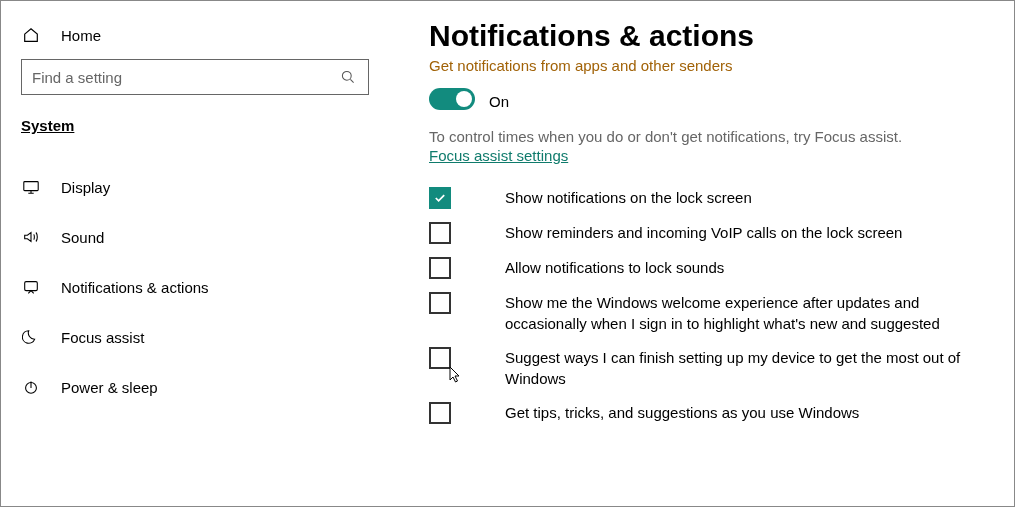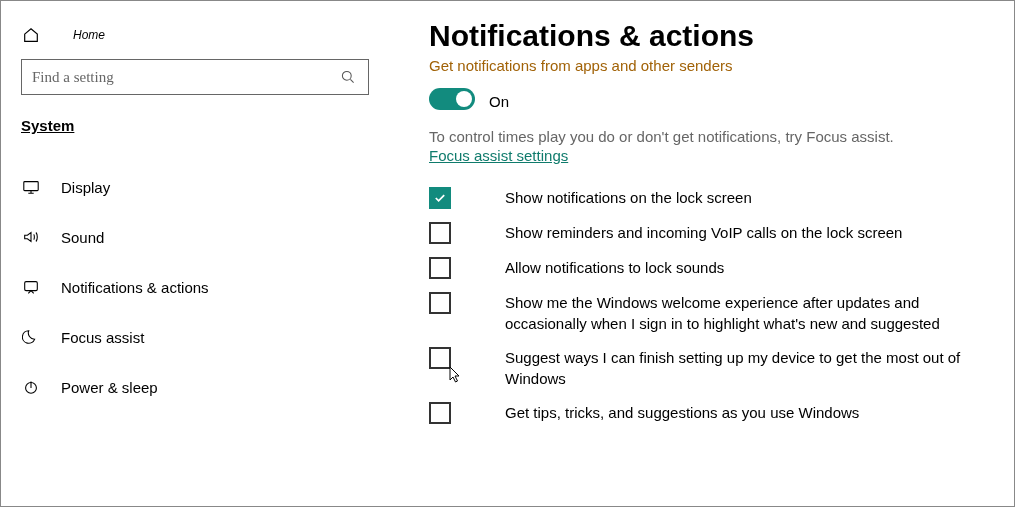--- a/index.html
+++ b/index.html
@@ -16,40 +16,39 @@
 }
 .sidebar {
   width: 370px;
   padding: 18px 20px 0 20px;
   display: flex;
   flex-direction: column;
 }
 .home-row {
   display: flex;
   align-items: center;
-  gap: 32px;
+  gap: 20px;
   padding: 6px 0 14px 0;
-  font-size: 12px;
-  font-style: italic;
+  font-size: 15px;
 }
 .search-box {
   border: 1px solid #666;
   height: 36px;
   display: flex;
   align-items: center;
   padding: 0 10px;
   margin-bottom: 22px;
   width: 348px;
 }
 .search-box input {
   border: none;
   outline: none;
   flex: 1;
   font-size: 15px;
-  font-family: Liberation Serif, serif;
+  font-family: Liberation Sans, sans-serif;
   color: #000;
 }
 .search-box input::placeholder { color: #666; }
 .category-header {
   font-weight: 600;
   font-size: 15px;
   padding-bottom: 28px;
   text-decoration: underline;
 }
 .nav-item {
@@ -236,21 +235,21 @@
   <h1 class="page-title">Notifications &amp; actions</h1>
   <div class="subheading">Get notifications from apps and other senders</div>
 
   <div class="toggle-row">
     <div class="toggle">
       <div class="toggle-knob"></div>
     </div>
     <span class="toggle-label">On</span>
   </div>
 
-  <div class="info-text">To control times play you do or don't get notifications, try Focus assist.</div>
+  <div class="info-text">To control times when you do or don't get notifications, try Focus assist.</div>
   <a class="link">Focus assist settings</a>
 
   <div>
     <div class="checkbox-row">
       <span class="checkbox checked">
         <svg viewBox="0 0 20 20" width="14" height="14" stroke="#fff" stroke-width="2.5" fill="none">
             <path d="M4 10l4 4 8-8"></path>
           </svg>
       </span>
       <span class="check-label">Show notifications on the lock screen</span>

